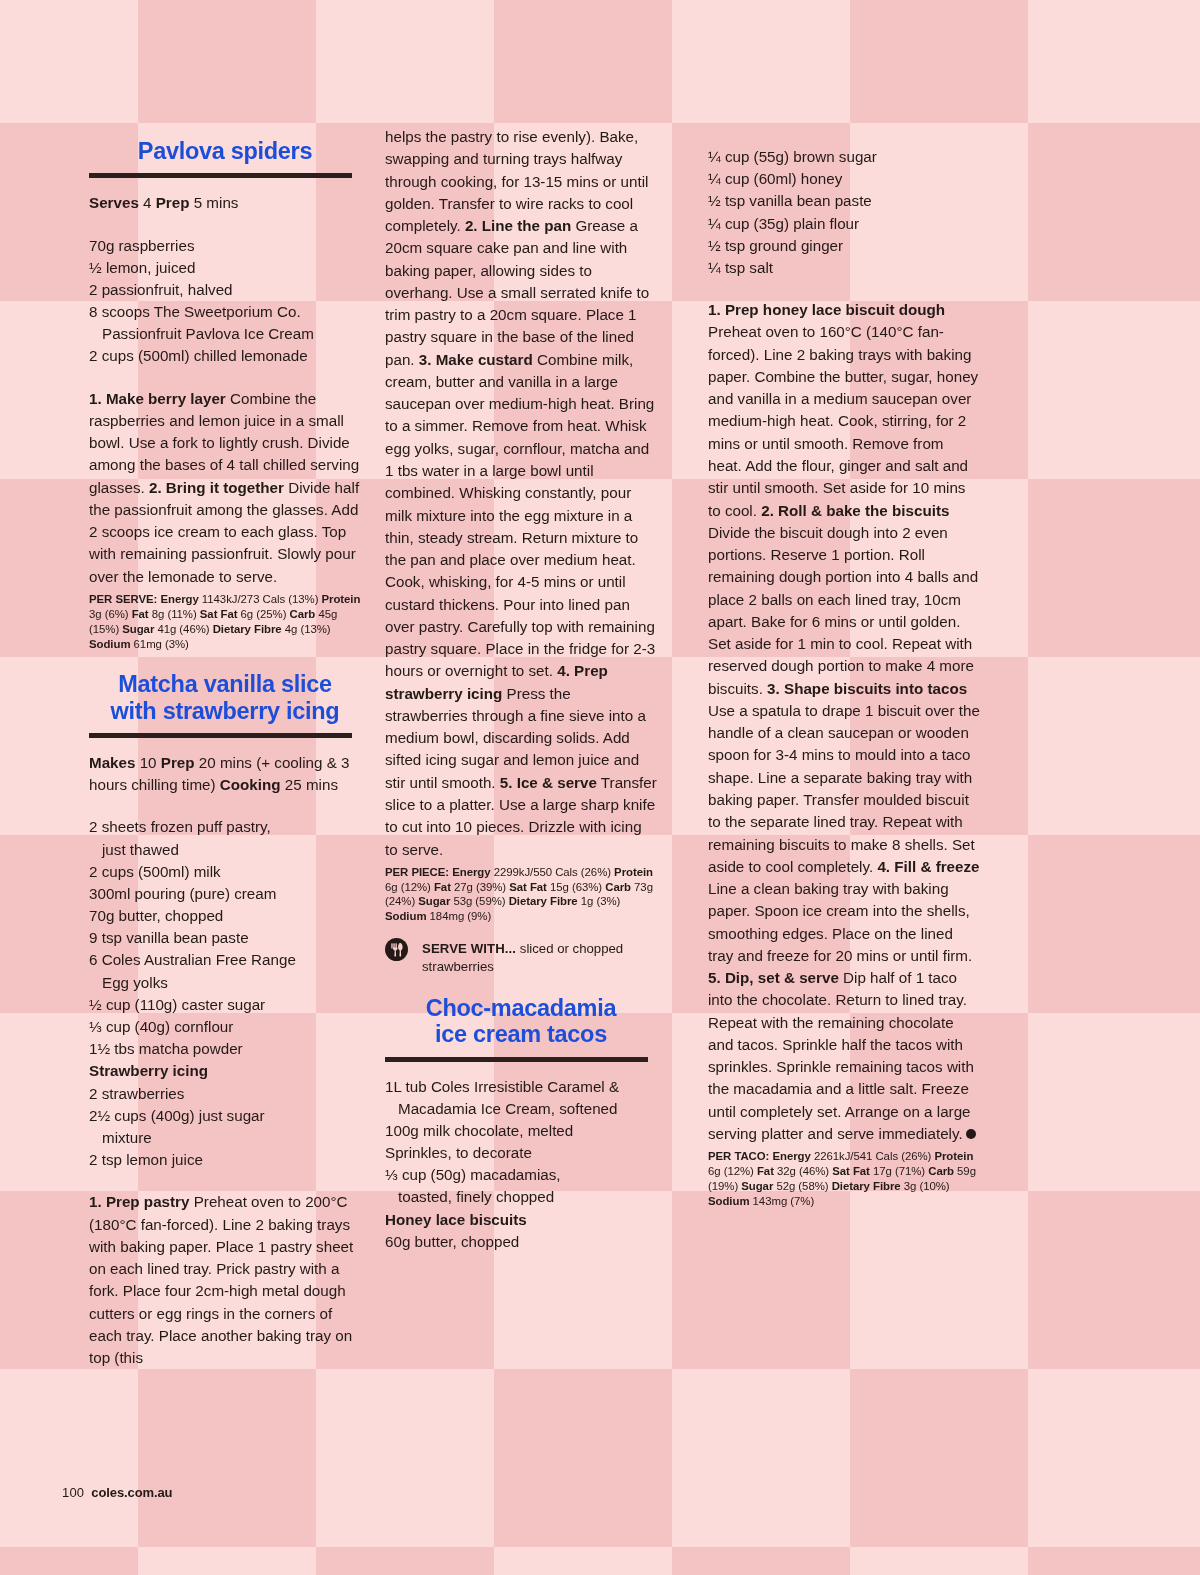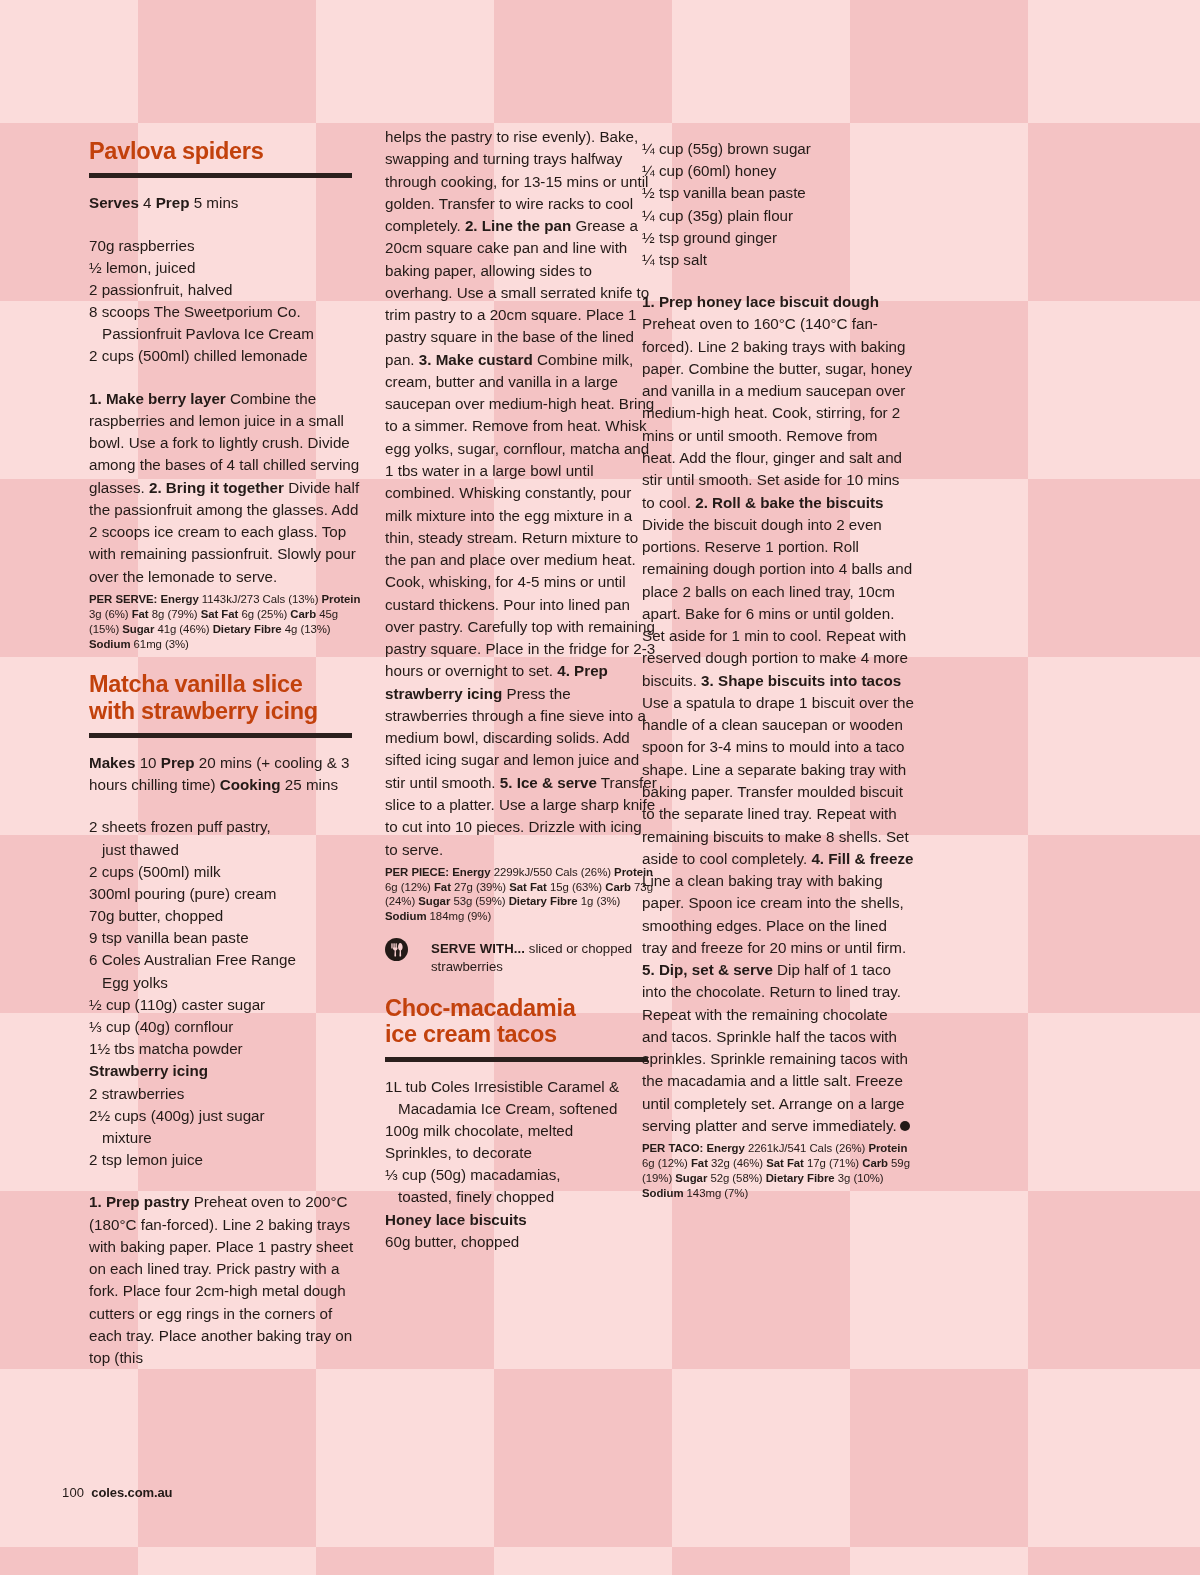--- a/index.html
+++ b/index.html
@@ -33,30 +33,31 @@
     z-index: 2;
   }
 
   .col {
     position: absolute;
     top: 138px;
     width: 272px;
   }
   #col1 { left: 89px; }
   #col2 { left: 385px; }
-  #col3 { left: 642px; }
+  #col3 { left: 708px; margin-top: 8px; }
 
   
   .recipe-title {
     font-size: 23.5px;
     font-weight: bold;
     line-height: 1.12;
     letter-spacing: -0.3px;
     margin: 0 0 9px 0;
-    color: #c2410c;
+    color: #1d4ed8;
+    text-align: center;
   }
   .rule {
     border: 0;
     border-top: 5px solid #2b201d;
     margin: 0 0 14px 0;
     width: 263px;
   }
 
   .meta {
     font-size: 15.2px;
@@ -98,21 +99,21 @@
     font-size: 11.4px;
     line-height: 1.30;
     margin: 4px 0 0 0;
     letter-spacing: -0.05px;
   }
   .nutrition b { font-weight: bold; }
 
   .serve-with {
     display: flex;
     align-items: flex-start;
-    gap: 17px;
+    gap: 8px;
     margin-top: 16px;
     font-size: 13.2px;
     line-height: 1.32;
   }
   .serve-icon {
     flex: 0 0 auto;
     width: 23px;
     height: 23px;
     border-radius: 50%;
     background: #231a17;
@@ -221,21 +222,21 @@
       <div class="meta" id="r0-meta"><b>Serves</b> 4  <b>Prep</b> 5 mins</div>
       <div class="ingredients" id="r0-ing">
           <div class="ing">70g raspberries</div>
           <div class="ing">½ lemon, juiced</div>
           <div class="ing">2 passionfruit, halved</div>
           <div class="ing">8 scoops The Sweetporium Co.</div>
           <div class="ing cont">Passionfruit Pavlova Ice Cream</div>
           <div class="ing">2 cups (500ml) chilled lemonade</div>
         </div>
       <div class="method" id="r0-steps"><span><b>1. Make berry layer</b><span> Combine the raspberries and lemon juice in a small bowl. Use a fork to lightly crush. Divide among the bases of 4 tall chilled serving glasses.</span></span> <span><b>2. Bring it together</b><span> Divide half the passionfruit among the glasses. Add 2 scoops ice cream to each glass. Top with remaining passionfruit. Slowly pour over the lemonade to serve.</span></span> </div>
-      <div class="nutrition" id="r0-nut"><b>PER SERVE:</b> <b>Energy</b><span> 1143kJ/273 Cals (13%) </span><b>Protein</b><span> 3g (6%) </span><b>Fat</b><span> 8g (79%) </span><b>Sat Fat</b><span> 6g (25%) </span><b>Carb</b><span> 45g (15%) </span><b>Sugar</b><span> 41g (46%) </span><b>Dietary Fibre</b><span> 4g (13%) </span><b>Sodium</b><span> 61mg (3%)</span></div>
+      <div class="nutrition" id="r0-nut"><b>PER SERVE:</b> <b>Energy</b><span> 1143kJ/273 Cals (13%) </span><b>Protein</b><span> 3g (6%) </span><b>Fat</b><span> 8g (11%) </span><b>Sat Fat</b><span> 6g (25%) </span><b>Carb</b><span> 45g (15%) </span><b>Sugar</b><span> 41g (46%) </span><b>Dietary Fibre</b><span> 4g (13%) </span><b>Sodium</b><span> 61mg (3%)</span></div>
     </div>
 
     <div class="gap-md"></div>
 
     <div>
       <h2 class="recipe-title">
         <span>Matcha vanilla slice</span><br>
         <span>with strawberry icing</span>
       </h2>
       <hr class="rule">

